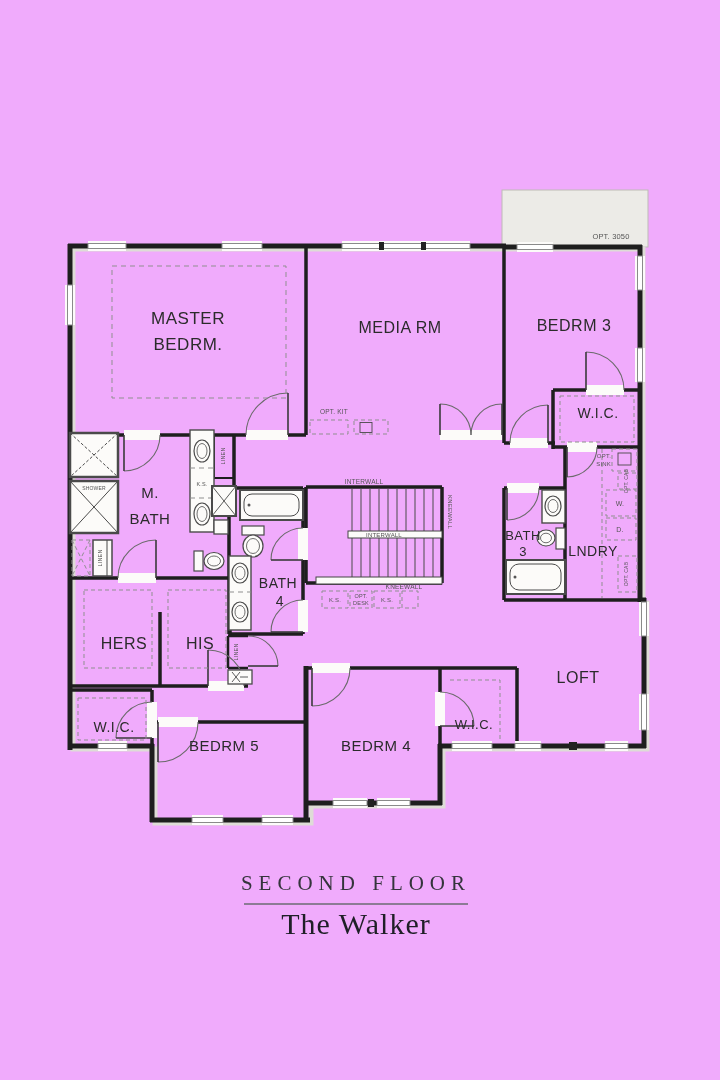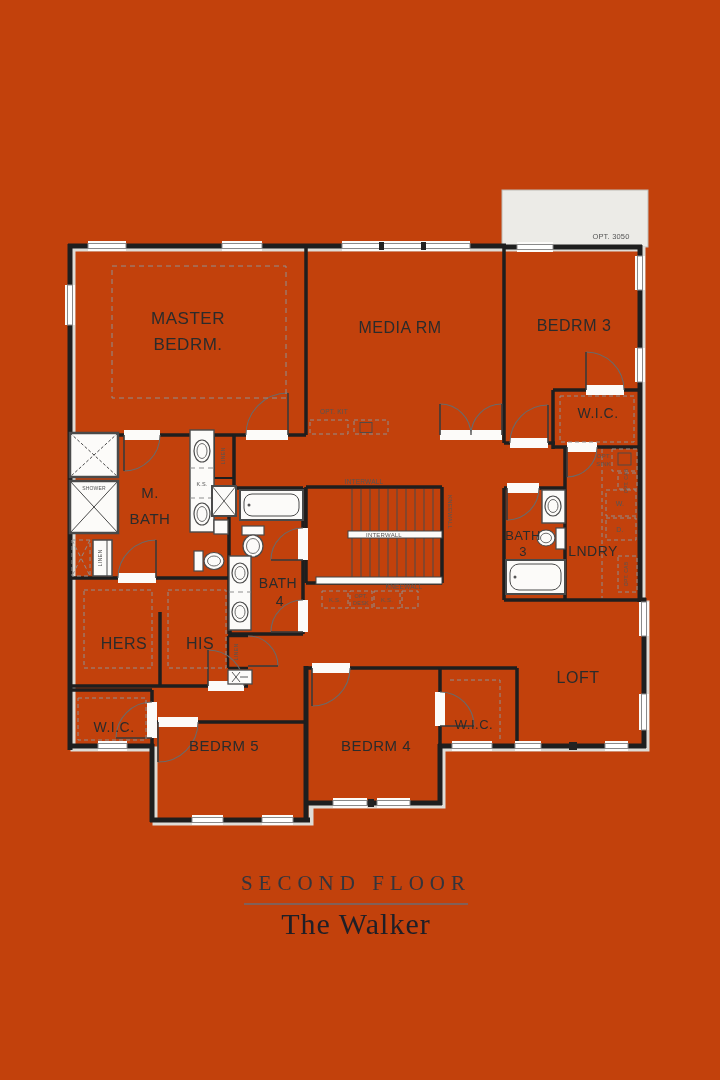--- a/index.html
+++ b/index.html
@@ -1,16 +1,16 @@
 <!DOCTYPE html>
 <html><head>
 <meta charset="utf-8">
 <style>
   html,body{margin:0;padding:0;background:#fcfbf9;}
-  #page{position:relative;width:720px;height:1080px;background:#c2410c;overflow:hidden;}
+  #page{position:relative;width:720px;height:1080px;background:#f0abfc;overflow:hidden;}
   svg{position:absolute;left:0;top:0;}
   text{font-family:"Liberation Sans",sans-serif;fill:#2c2c2c;}
   .room-label{letter-spacing:.5px;fill:#2b2b2b;}
   .tiny-label{fill:#555;letter-spacing:.2px;}
   .title-upper{font-family:"Liberation Serif",serif;fill:#34343c;letter-spacing:6px;}
   .title-name{font-family:"Liberation Serif",serif;fill:#1f1f27;letter-spacing:1px;}
   .wall{stroke:#1e1e1e;fill:none;}
   .thinline{stroke:#4a4a4a;fill:none;}
   .fixture{stroke:#4a4a4a;fill:#fcfbf9;}
   .dash{stroke:#8f8f8f;fill:none;stroke-dasharray:5 4;}

